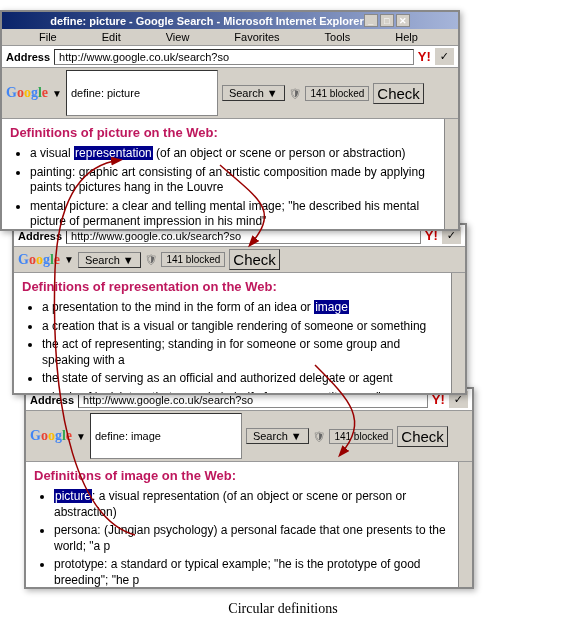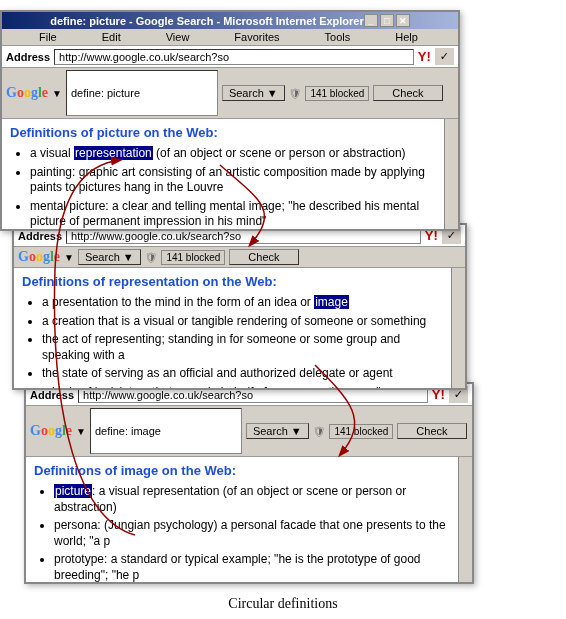--- a/index.html
+++ b/index.html
@@ -162,38 +162,38 @@
       padding: 1px 4px;
       font-size: 10px;
       display: flex;
       align-items: center;
       gap: 2px;
     }
 
     .check-btn {
       background: #d4d0c8;
       border: 1px outset #888;
-      padding: 1px 18px;
-      font-size: 11px;
+      padding: 1px 3px;
+      font-size: 15px;
       cursor: pointer;
     }
 
     .content-area {
       background: #fff;
       padding: 6px 8px;
       font-size: 12px;
       min-height: 80px;
       overflow: hidden;
     }
 
     .definition-title {
       font-size: 13px;
       font-weight: bold;
       margin-bottom: 6px;
-      color: #1d4ed8;
+      color: #be185d;
     }
 
     .def-list {
       list-style: disc;
       padding-left: 20px;
       color: #000;
       font-size: 12px;
     }
 
     .def-list li {

